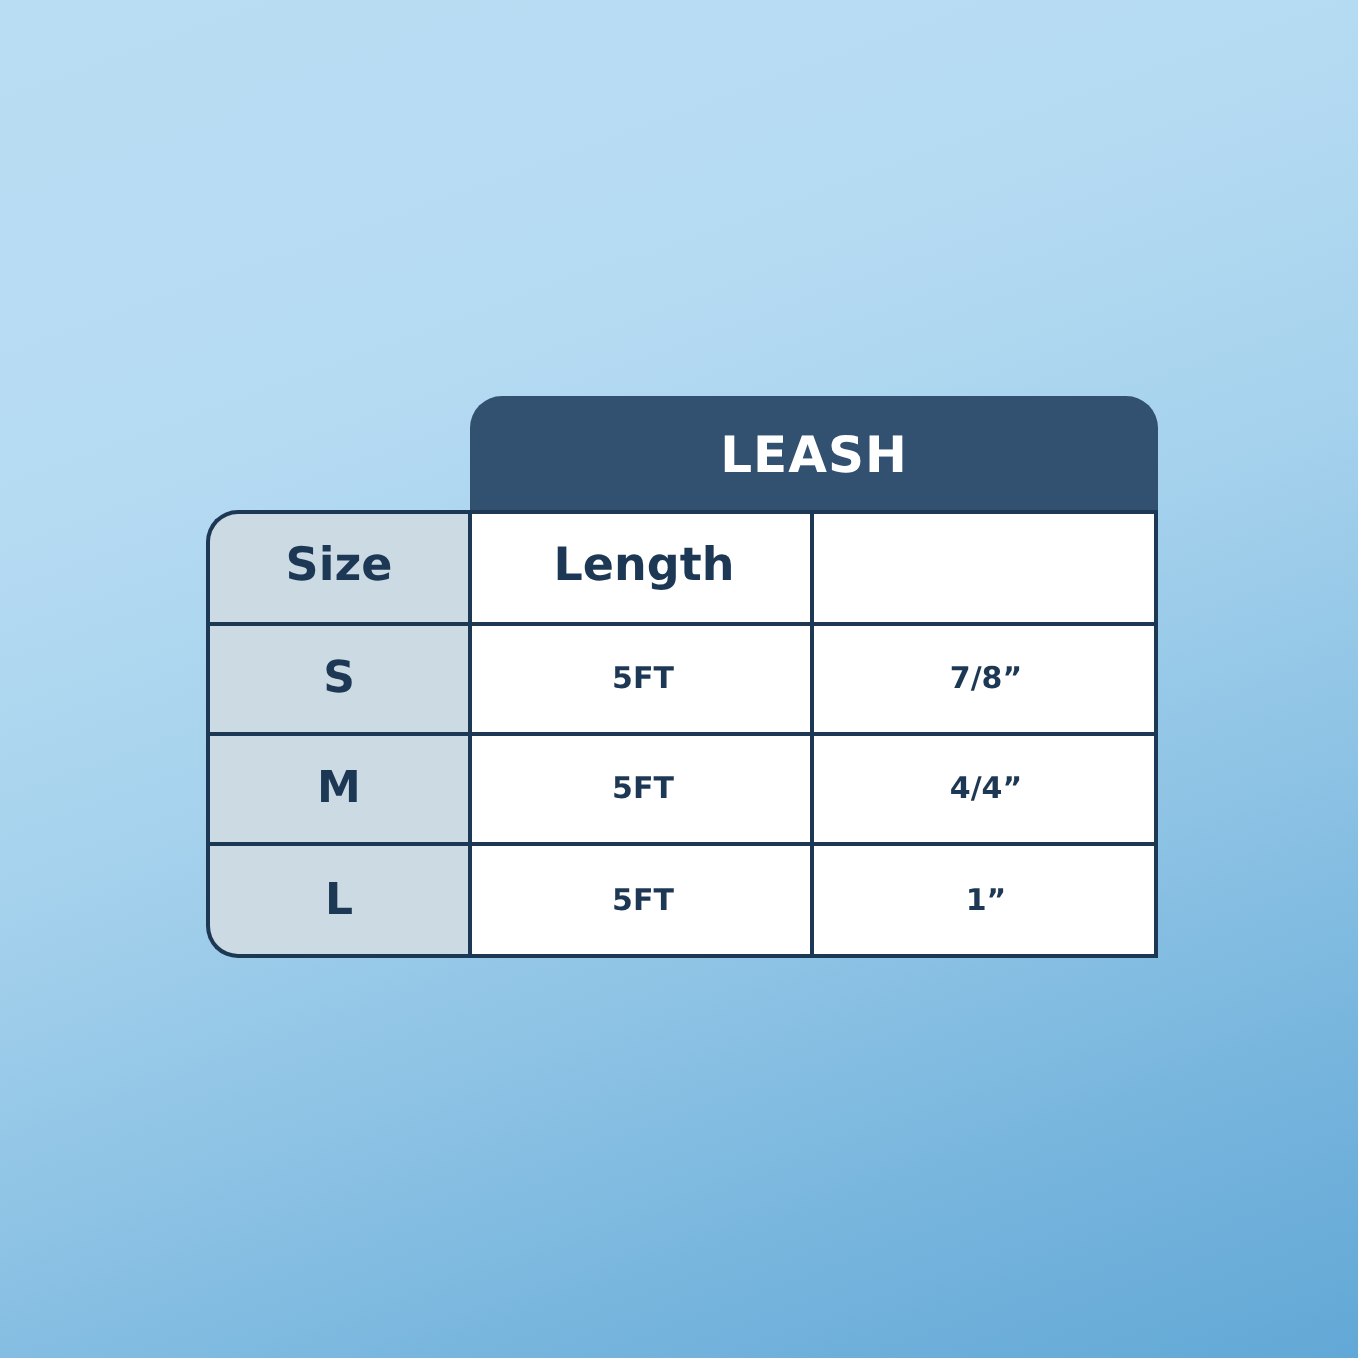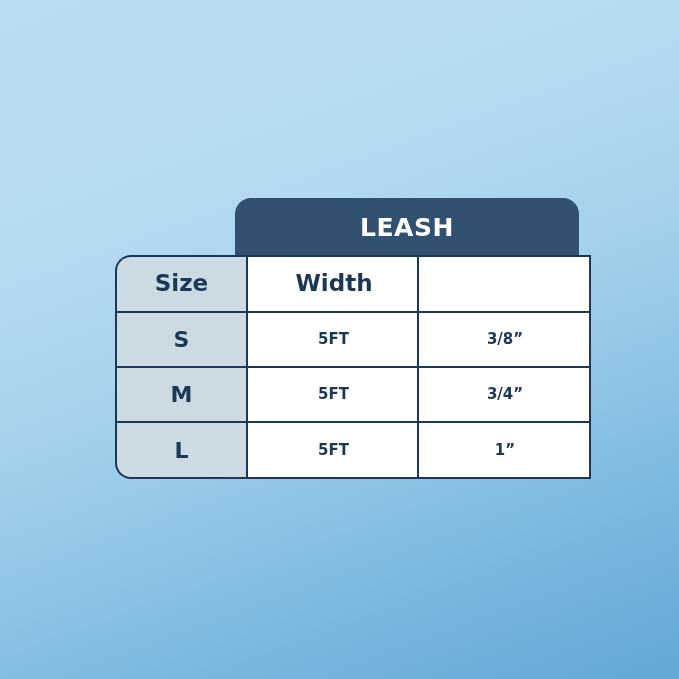--- a/index.html
+++ b/index.html
@@ -61,21 +61,20 @@
     font-family: "DejaVu Sans", "Liberation Sans", sans-serif;
   }
 
   
   .grid {
     position: absolute;
     left: 0;
     top: 57px;
     width: 476px;
     height: 224px;
-    margin-left: 12px;
   }
 
   
   .size-col-bg {
     position: absolute;
     left: 0;
     top: 0;
     width: 133px;
     height: 224px;
     background: #ccdae4;
@@ -180,33 +179,33 @@
       <div class="data-col-bg"></div>
       <div class="vdiv v2"></div>
       <div class="hdiv h1"></div>
       <div class="hdiv h2"></div>
       <div class="hdiv h3"></div>
 
       <div class="cells">
 
         <div class="row r0">
           <div class="cell c-size hdr-text">Size</div>
-          <div class="cell c-wid hdr-text">Width</div>
+          <div class="cell c-wid hdr-text">Length</div>
         </div>
 
         <div class="row r1">
           <div class="cell c-size size-text">S</div>
           <div class="cell c-len val-text">5FT</div>
-          <div class="cell c-wid val-text">3/8”</div>
+          <div class="cell c-wid val-text">7/8”</div>
         </div>
 
         <div class="row r2">
           <div class="cell c-size size-text">M</div>
           <div class="cell c-len val-text">5FT</div>
-          <div class="cell c-wid val-text">3/4”</div>
+          <div class="cell c-wid val-text">4/4”</div>
         </div>
 
         <div class="row r3">
           <div class="cell c-size size-text">L</div>
           <div class="cell c-len val-text">5FT</div>
           <div class="cell c-wid val-text">1”</div>
         </div>
 
       </div>
     </div>

